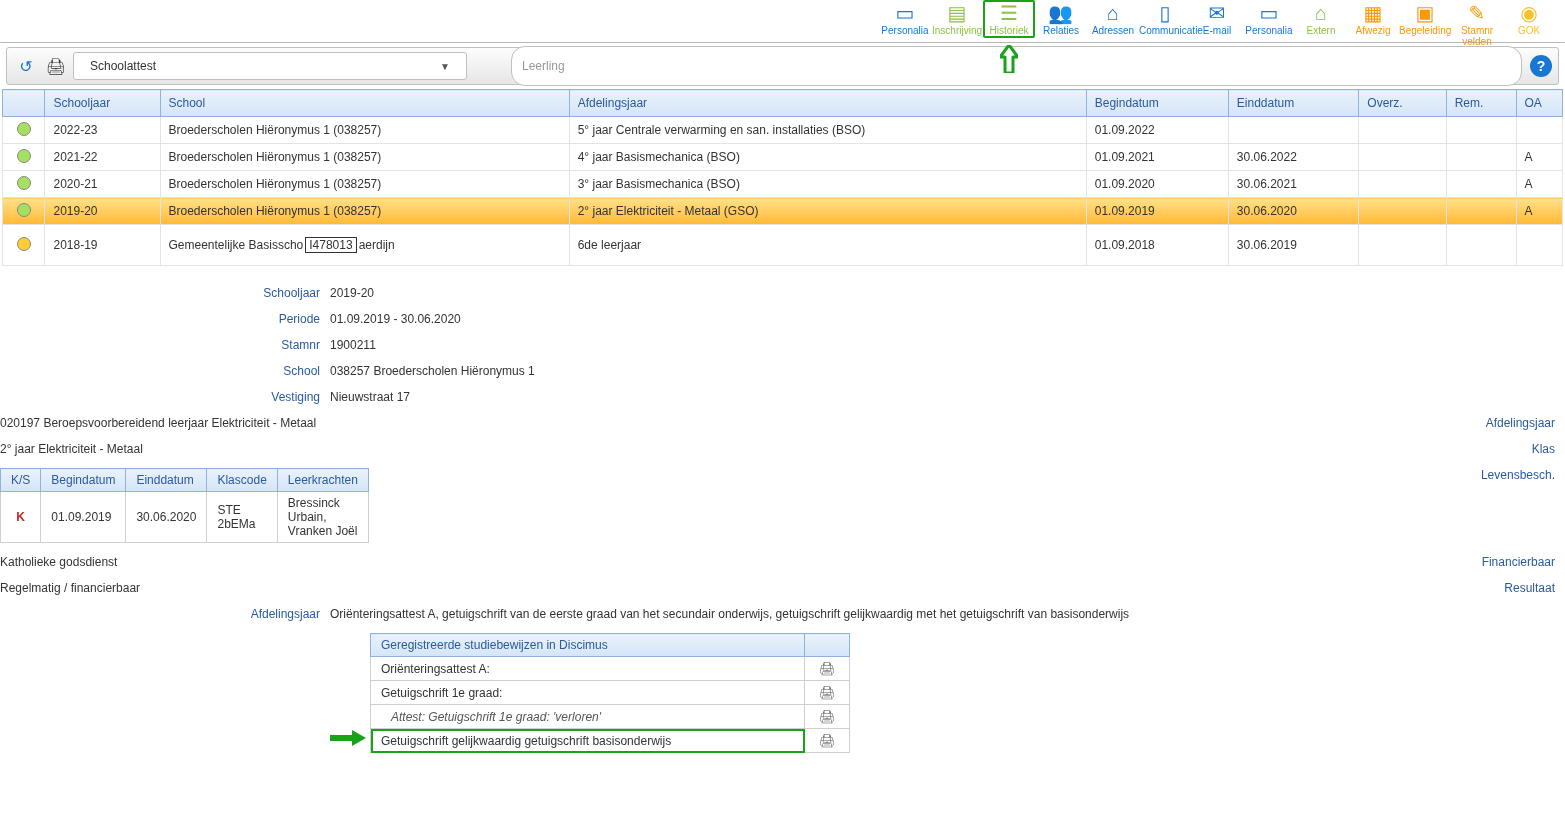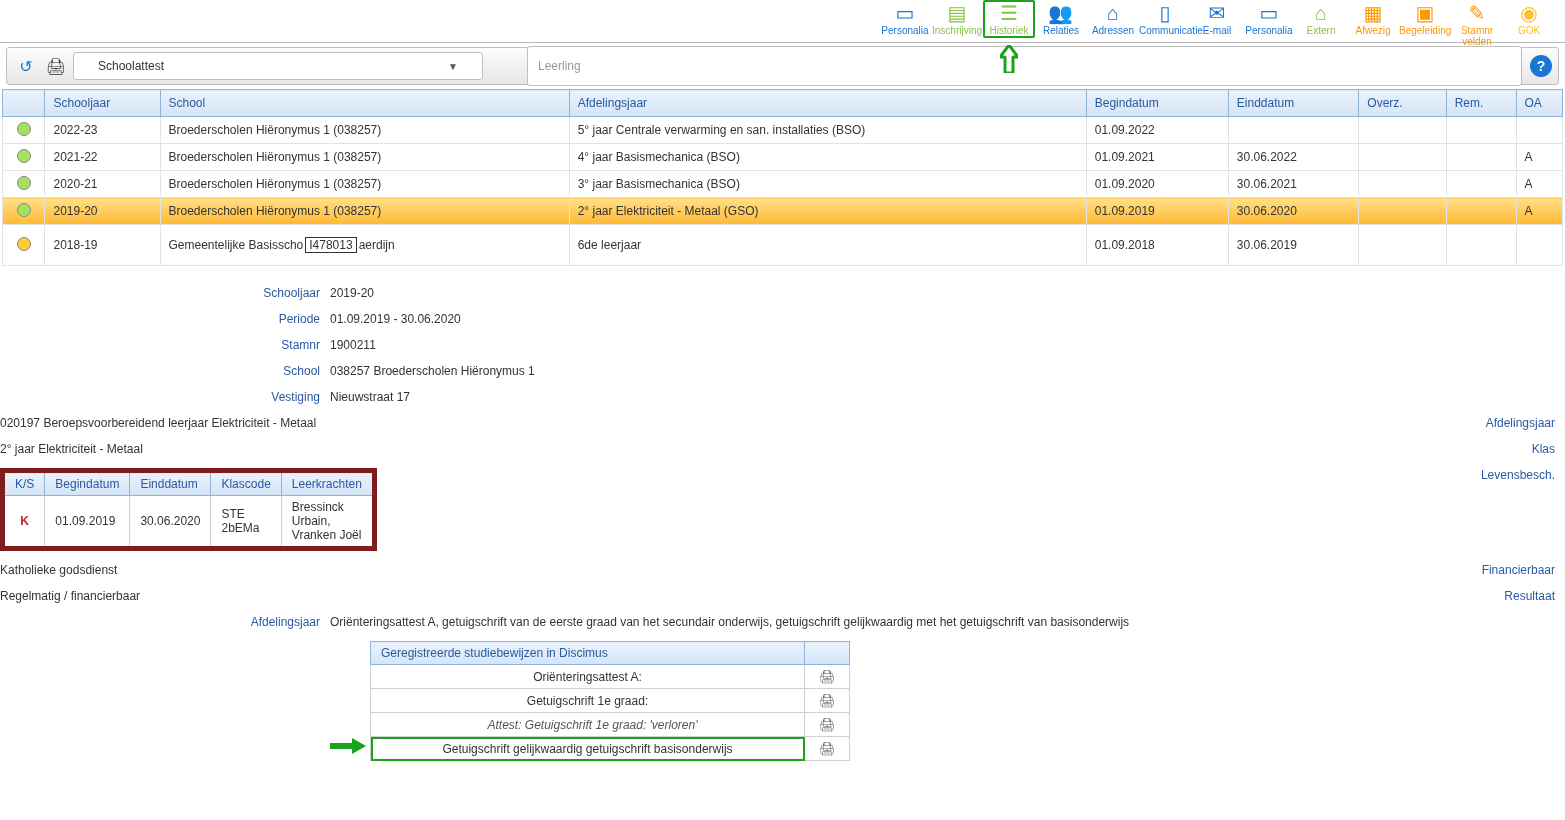--- a/index.html
+++ b/index.html
@@ -74,34 +74,34 @@
     font-size:16px;
   }
   .tb-select {
     width: 360px;
     height: 26px;
     border: 1px solid #bfbfbf;
     border-radius: 3px;
     background: #fff;
     display: flex;
     align-items: center;
-    padding: 0 24px;
+    padding: 0 16px;
     justify-content: space-between;
     cursor:pointer;
   }
   .tb-select .caret {
     font-size:10px;
     color:#555;
   }
   .tb-search {
     margin-left: 44px;
     flex: 1;
     height: 26px;
     border: 1px solid #bfbfbf;
-    border-radius: 3px;
+    border-radius: 14px;
     background: #fff;
     color: #999;
     display:flex;
     align-items:center;
     padding:6px 10px;
   }
   .tb-help {
     width:22px;height:22px;border-radius:50%;
     background:#1976d2;color:#fff;display:flex;align-items:center;justify-content:center;
     font-weight:bold;margin-left:8px;cursor:pointer;font-size:14px;
@@ -168,21 +168,21 @@
     color: #2a5aa0;
     padding-right: 10px;
     padding-top:2px;
   }
   .details .dl-value {
     color: #333;
     padding-top:2px;
   }
   
   .klas-table {
-    border: 5px solid #7f1d1d;
+    border: 1px solid #7f1d1d;
     border-collapse: collapse;
   }
   .klas-table th {
     background: linear-gradient(#eaf2fb, #d4e5f7);
     color:#2a5aa0;
     font-weight:normal;
     text-align:left;
     padding:4px 10px;
     border:1px solid #8fb3da;
   }
@@ -205,21 +205,20 @@
     background: linear-gradient(#eaf2fb, #d4e5f7);
     color:#2a5aa0;
     font-weight:normal;
     text-align:left;
     padding:4px 10px;
     border:1px solid #8fb3da;
   }
   .proofs-table td {
     padding:4px 10px;
     border:1px solid #cfcfcf;
-    text-align:center;
   }
   .proofs-table td.prn {
     width:24px; text-align:center; cursor:pointer;
   }
   .proofs-table tr.italic td:first-child {
     font-style: italic;
     color:#555;
     padding-left:20px;
     margin-left:35px;
   }

